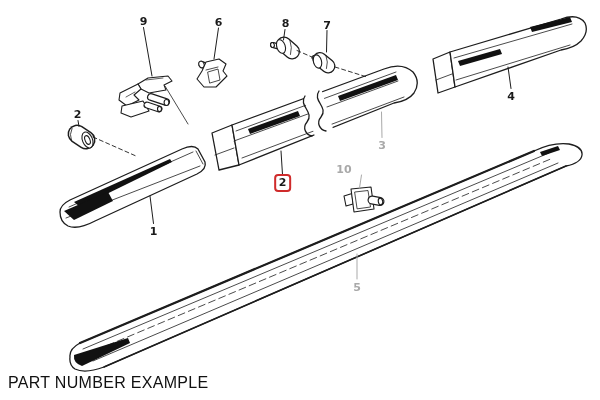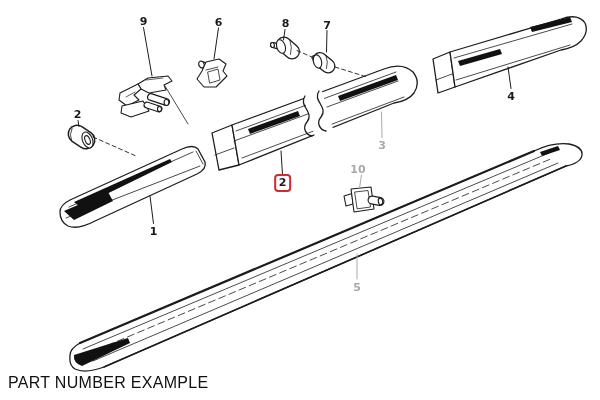--- a/index.html
+++ b/index.html
@@ -162,17 +162,17 @@
 
   <div class="callout normal" style="left:143.5px;top:21px">9</div>
   <div class="callout normal" style="left:218.5px;top:21.5px">6</div>
   <div class="callout normal" style="left:285.5px;top:23px">8</div>
   <div class="callout normal" style="left:327px;top:24.5px">7</div>
   <div class="callout normal" style="left:77.5px;top:114px">2</div>
   <div class="callout normal" style="left:153.5px;top:231px">1</div>
   <div class="callout highlighted" style="left:282.5px;top:182.5px">2</div>
   <div class="callout muted" style="left:382px;top:144.5px">3</div>
   <div class="callout normal" style="left:511px;top:95.5px">4</div>
-  <div class="callout muted" style="left:358px;top:169px">10</div>
+  <div class="callout muted" style="left:344px;top:169px">10</div>
   <div class="callout muted" style="left:357px;top:286.5px">5</div>
 
   <div class="caption">PART NUMBER EXAMPLE</div>
 </div>
 
 </body></html>

